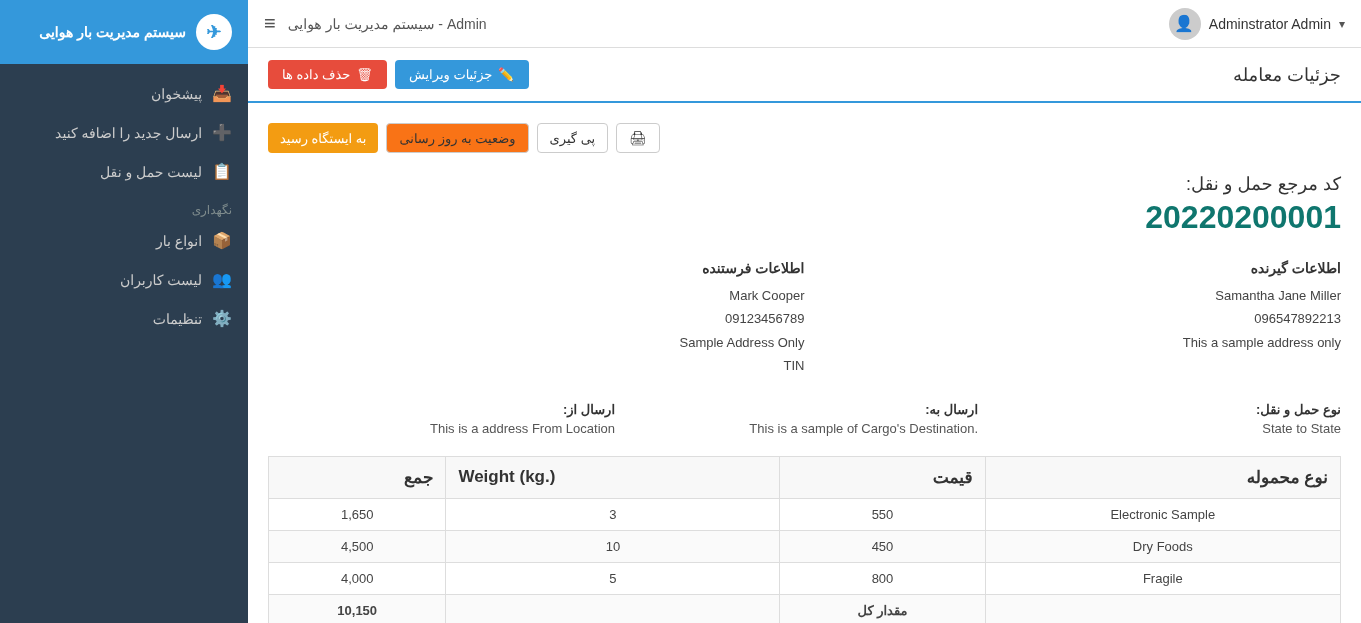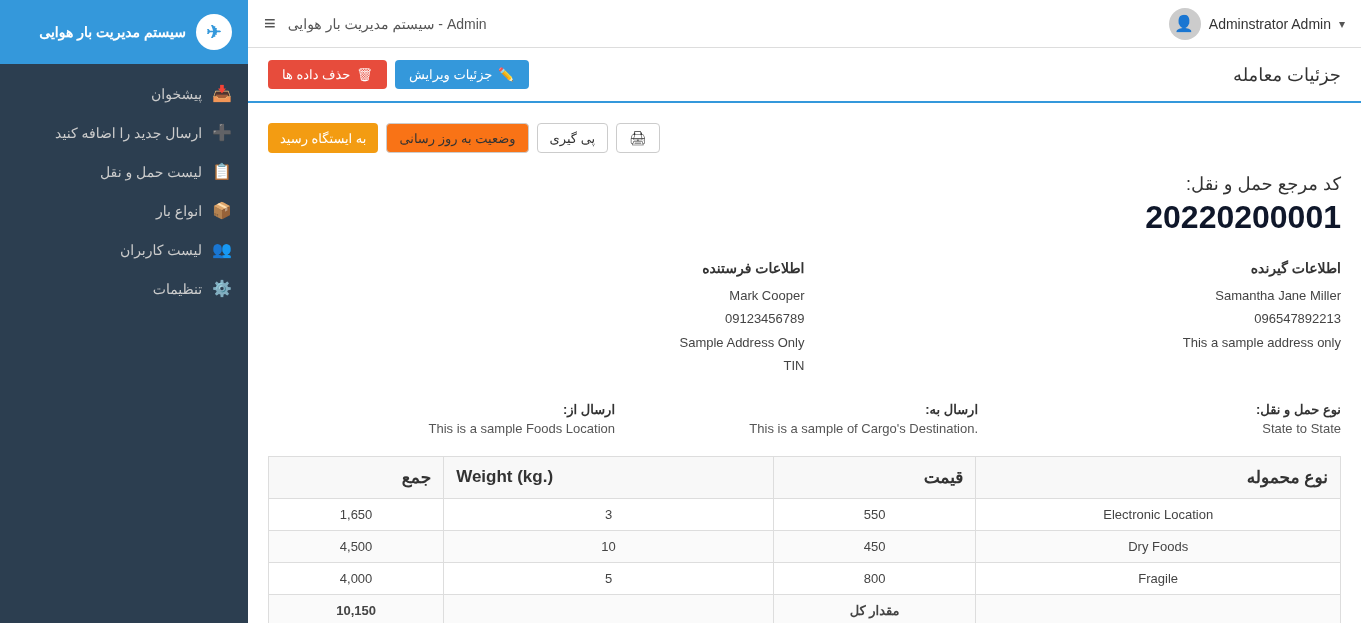--- a/index.html
+++ b/index.html
@@ -191,21 +191,21 @@
       font-size: 14px;
     }
 
     
     .ref-section {
       text-align: right;
       margin-bottom: 24px;
       direction: rtl;
     }
     .ref-label { font-size: 18px; color: #333; font-weight: 500; margin-bottom: 4px; }
-    .ref-code { font-size: 32px; font-weight: bold; color: #0f172a; }
+    .ref-code { font-size: 32px; font-weight: bold; color: #0f766e; }
 
     
     .info-grid {
       display: grid;
       grid-template-columns: 1fr 1fr;
       margin-bottom: 24px;
     }
     .info-block {
       text-align: right;
       direction: rtl;
@@ -276,20 +276,21 @@
       <span>پیشخوان</span>
     </div>
     <div class="sidebar-item">
       <span class="icon">➕</span>
       <span>ارسال جدید را اضافه کنید</span>
     </div>
     <div class="sidebar-item">
       <span class="icon">📋</span>
       <span>لیست حمل و نقل</span>
     </div>
+    <div class="sidebar-section-label">نگهداری</div>
     <div class="sidebar-item">
       <span class="icon">📦</span>
       <span>انواع بار</span>
     </div>
     <div class="sidebar-item">
       <span class="icon">👥</span>
       <span>لیست کاربران</span>
     </div>
     <div class="sidebar-item">
       <span class="icon">⚙️</span>
@@ -364,36 +365,36 @@
         <div class="shipping-block">
           <div class="shipping-label">نوع حمل و نقل:</div>
           <div class="shipping-value">State to State</div>
         </div>
         <div class="shipping-block">
           <div class="shipping-label">ارسال به:</div>
           <div class="shipping-value">.This is a sample of Cargo's Destination</div>
         </div>
         <div class="shipping-block">
           <div class="shipping-label">ارسال از:</div>
-          <div class="shipping-value">This is a sample Foods Location</div>
+          <div class="shipping-value">This is a address From Location</div>
         </div>
       </div>
 
       <table class="cargo-table">
         <thead>
           <tr>
             <th>نوع محموله</th>
             <th>قیمت</th>
             <th class="ltr-col">Weight (kg.)</th>
             <th>جمع</th>
           </tr>
         </thead>
         <tbody id="cargo-tbody">
         <tr>
-      <td class="num">Electronic Location</td>
+      <td class="num">Electronic Sample</td>
       <td class="num">550</td>
       <td class="num">3</td>
       <td class="num">1,650</td>
     </tr>
             <tr>
       <td class="num">Dry Foods</td>
       <td class="num">450</td>
       <td class="num">10</td>
       <td class="num">4,500</td>
     </tr>

